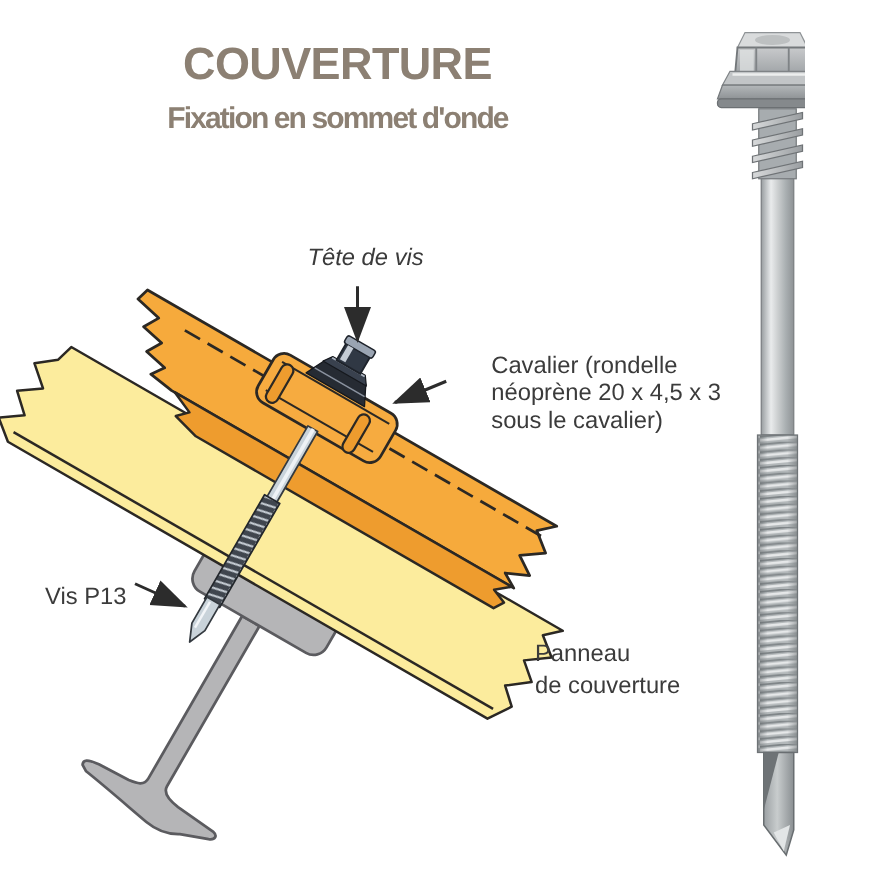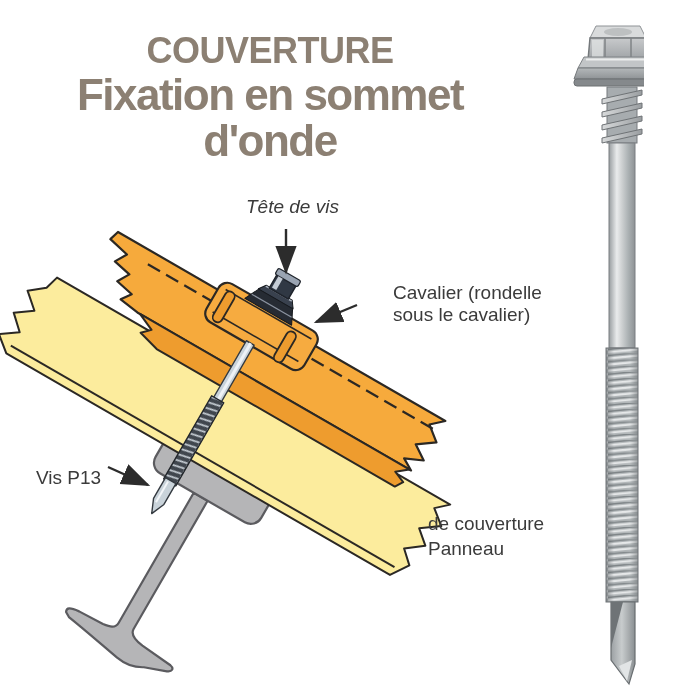--- a/index.html
+++ b/index.html
@@ -1,21 +1,21 @@
 <!DOCTYPE html>
 <html><head>
 <meta charset="utf-8">
 <style>
   html,body{margin:0;padding:0;background:#ffffff;}
   #page{position:relative;width:644px;height:700px;background:#ffffff;overflow:hidden;
         font-family:"Liberation Sans",sans-serif;}
   #title{position:absolute;left:10px;top:30px;width:520px;text-align:center;
          font-weight:bold;color:#8c8073;}
   #title .t1{font-size:36px;line-height:42px;letter-spacing:-0.5px;}
-  #title .t2{font-size:44px;line-height:46px;letter-spacing:-1.5px;}
+  #title .t2{font-size:24px;line-height:46px;letter-spacing:-1.5px;}
   .lbl{position:absolute;color:#3b3b3b;font-size:19px;line-height:22px;white-space:nowrap;}
   #lbl-tete{left:246px;top:196px;font-style:italic;}
   #lbl-cavalier{left:357px;top:282px;line-height:22px;margin-left:36px;}
   #lbl-vis{left:36px;top:467px;}
   #lbl-panneau{left:428px;top:511px;line-height:25px;}
   svg{position:absolute;left:0;top:0;}
 </style>
 </head>
 <body>
 
@@ -158,21 +158,22 @@
         <polygon points="611,602 635,602 635,664 629,684 611,660" fill="url(#pointG)" stroke="#696e71" stroke-width="1.2"></polygon>
         <polygon points="611,602 623,602 611,648" fill="#6e7376"></polygon>
         <polygon points="619,666 632,660 627,681" fill="#e2e5e6"></polygon>
       </g>
     </g>
   </svg>
 
   <div class="lbl" id="lbl-tete">Tête de vis</div>
   <div class="lbl" id="lbl-cavalier">
     <div>Cavalier (rondelle</div>
+    <div>néoprène 20 x 4,5 x 3</div>
     <div>sous le cavalier)</div>
   </div>
   <div class="lbl" id="lbl-vis">Vis P13</div>
   <div class="lbl" id="lbl-panneau">
+    <div>Panneau</div>
     <div>de couverture</div>
-    <div>Panneau</div>
   </div>
 
 </div>
 
 </body></html>

